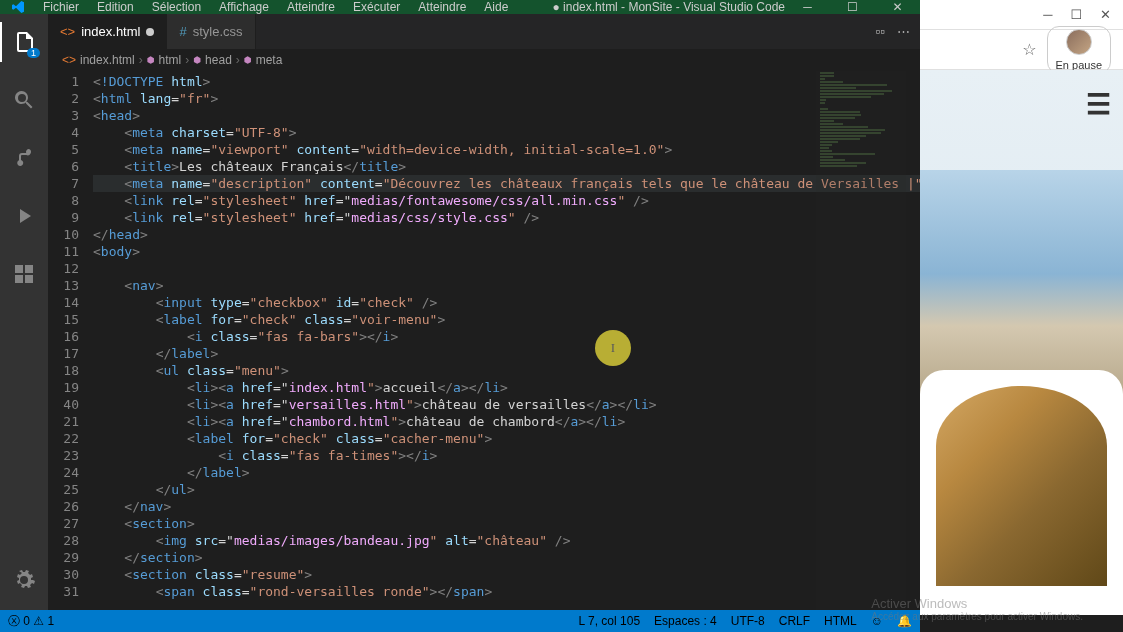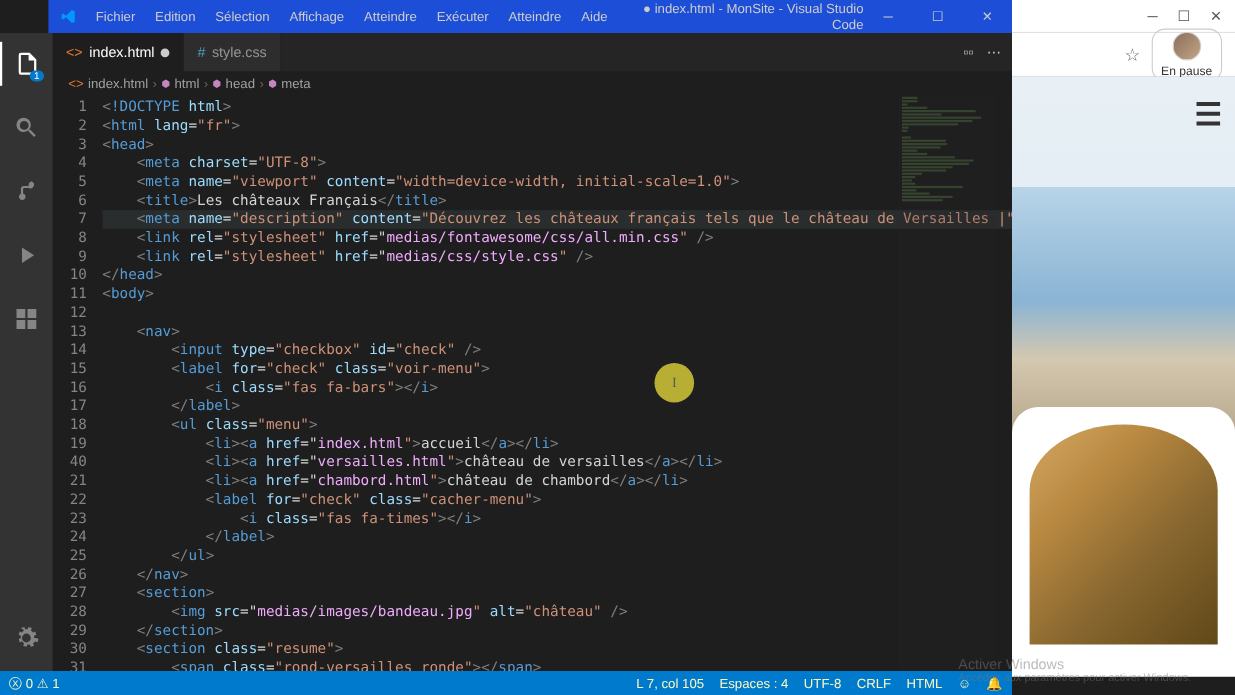--- a/index.html
+++ b/index.html
@@ -1,20 +1,20 @@
 <!DOCTYPE html>
 <html><head>
 <meta charset="utf-8">
 <style>
 * { margin: 0; padding: 0; box-sizing: border-box; }
 body { font-family: "Segoe UI", sans-serif; font-size: 13px; background: #1e1e1e; color: #cccccc; overflow: hidden; width: 1123px; height: 632px; position: relative; }
 
 .vscode { position: absolute; left: 0; top: 0; width: 920px; height: 632px; background: #1e1e1e; display: flex; flex-direction: column; }
 
-.titlebar { height: 30px; background: #1d4ed8; display: flex; align-items: center; color: #cccccc; font-size: 12px; margin-left: 44px; }
+.titlebar { height: 14px; background: #14532d; display: flex; align-items: center; color: #cccccc; font-size: 12px; }
 .titlebar .logo { width: 35px; display: flex; justify-content: center; }
 .titlebar .menus { display: flex; gap: 2px; }
 .titlebar .menus span { padding: 0 8px; }
 .titlebar .title { flex: 1; text-align: right; }
 .titlebar .wincontrols { display: flex; }
 .titlebar .wincontrols div { width: 45px; text-align: center; }
 
 .main { flex: 1; display: flex; overflow: hidden; }
 
 .activitybar { width: 48px; background: #333333; display: flex; flex-direction: column; align-items: center; padding-top: 8px; gap: 18px; }
@@ -49,21 +49,21 @@
 .minimap .mline { height: 2px; margin: 1px 4px; background: #6a9955; opacity: 0.5; }
 
 .t-tag { color: #808080; }
 .t-name { color: #569cd6; }
 .t-attr { color: #9cdcfe; }
 .t-str { color: #ce9178; }
 .t-txt { color: #d4d4d4; }
 .t-doc { color: #569cd6; }
 .t-link { color: #f0abfc; }
 
-.statusbar { height: 22px; background: #007acc; color: #fef9c3; display: flex; align-items: center; font-size: 12px; padding: 0 8px; }
+.statusbar { height: 22px; background: #007acc; color: #000000; display: flex; align-items: center; font-size: 12px; padding: 0 8px; }
 .statusbar .right { margin-left: auto; display: flex; gap: 14px; }
 
 .browser { position: absolute; left: 920px; top: 0; width: 203px; height: 615px; background: #fff; }
 .browser .bwin { height: 30px; background: #fff; display: flex; justify-content: flex-end; align-items: center; gap: 18px; padding-right: 12px; color: #555; border-bottom: 1px solid #e0e0e0; }
 .browser .btool { height: 40px; display: flex; justify-content: flex-end; align-items: center; gap: 10px; padding-right: 12px; border-bottom: 1px solid #e0e0e0; }
 .browser .star { color: #666; font-size: 16px; }
 .browser .avatar { width: 26px; height: 26px; border-radius: 14px; background: linear-gradient(135deg,#8a6d5c,#c4a584); border: 1px solid #ccc; }
 .browser .pause { font-size: 11px; color: #333; border: 1px solid #ccc; border-radius: 12px; padding: 2px 8px; display: flex; align-items: center; gap: 4px; flex-direction: column; }
 .browser .page { background: linear-gradient(180deg, #e8f0f5, #d4e4ee); height: 545px; position: relative; overflow: hidden; }
 .browser .hamburger { position: absolute; right: 12px; top: 18px; font-size: 28px; color: #333; font-weight: bold; }

